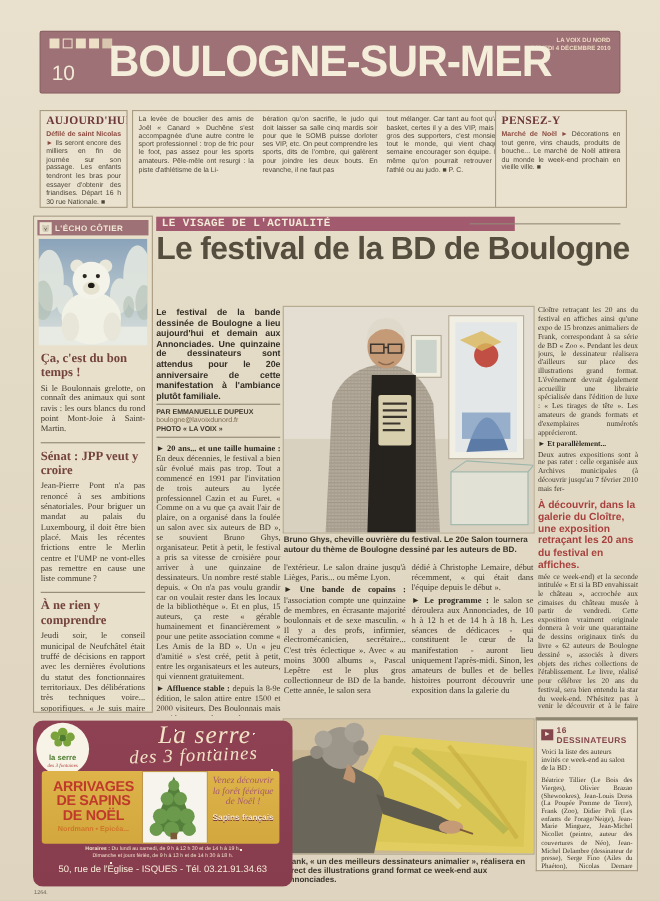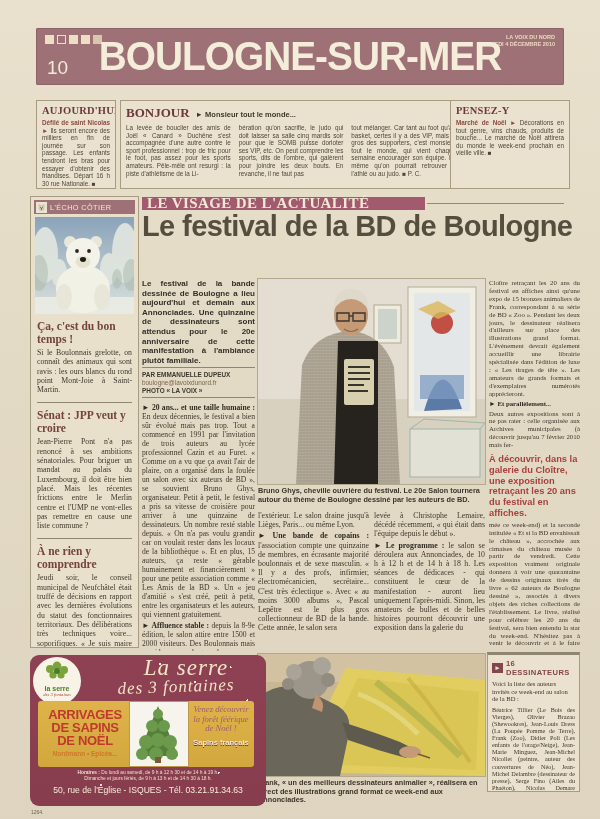--- a/index.html
+++ b/index.html
@@ -43,31 +43,31 @@
   .bonjour-cols .brief-body { flex:1; }
 
   
   .sidebar { position:absolute; left:30px; top:196px; width:109px; height:452px;
     border:1px solid #a79b82; background:#e8e0cb; overflow:hidden; }
   .echo-header { height:14px; background:#9d7175; margin:3px; display:flex;
     align-items:center; gap:3px; padding:0 2px; }
   .echo-iconbox { width:11px; height:11px; background:#ece4d0; flex:0 0 auto;
     display:flex; align-items:center; justify-content:center; }
   .echo-title { color:#f2e9d6; font-family:"Liberation Sans",sans-serif;
-    font-weight:normal; font-size:7.3px; letter-spacing:0.4px; }
+    font-weight:bold; font-size:7.3px; letter-spacing:0.4px; }
   .bear-photo { display:block; margin:1px 4px 2px; width:99px; height:97px; }
   .sb-title { font-family:"Liberation Serif",serif; font-weight:bold; color:#74433d;
     font-size:11.5px; line-height:12.5px; margin:6px 6px 3px; }
   .sb-text { font-size:7.8px; line-height:9.3px; color:#3e372d; margin:0 6px; text-align:justify; }
   .sb-divider { border-top:1px solid #8f8671; margin:8px 6px 0; }
 
   
-  .kicker { position:absolute; left:142px; top:197px; width:283px; height:13px;
-    background:#a25a6e; color:#f2e8d6; font-family:Liberation Serif, serif;
-    font-weight:bold; font-size:15px; line-height:13px; padding-left:5px; letter-spacing:0.4px; }
+  .kicker { position:absolute; left:142px; top:197px; width:326px; height:13px;
+    background:#a25a6e; color:#f2e8d6; font-family:Liberation Mono, monospace;
+    font-weight:bold; font-size:10px; line-height:13px; padding-left:5px; letter-spacing:0.4px; }
   .kicker-rule { position:absolute; left:427px; top:203px; width:137px; border-top:1px solid #928a78; }
   .headline { position:absolute; left:142px; top:211px; width:440px;
     font-family:"Liberation Sans",sans-serif; font-weight:bold; color:#554e3f;
     font-size:29px; line-height:31px; letter-spacing:-0.6px; }
 
   .acol { position:absolute; overflow:hidden; color:#3e372d; text-align:justify; }
   .acol p { margin-bottom:2px; }
   .body-serif { font-size:7.6px; line-height:9px; }
   .lead-in { font-weight:bold; color:#2f2a22; }
   .standfirst { font-family:"Liberation Sans",sans-serif; font-weight:bold;
@@ -165,24 +165,20 @@
     <div class="page-num">10</div>
     <h1 class="masthead-title">BOULOGNE-SUR-MER</h1>
   </header>
 
   <section class="brief brief-a">
     <div class="brief-title">AUJOURD'HUI</div>
     <p class="brief-body"><span class="brief-lead">Défilé de saint Nicolas ►</span> <span>Ils seront encore des milliers en fin de journée sur son passage. Les enfants tendront les bras pour essayer d'obtenir des friandises. Départ 16 h 30 rue Nationale. ■</span></p>
   </section>
 
   <section class="brief brief-b">
-    <div class="bonjour-head">
-      <span class="bonjour-title">BONJOUR</span>
-      <span class="bonjour-sub">► Monsieur tout le monde...</span>
-    </div>
     <div class="bonjour-cols">
       <p class="brief-body">La levée de bouclier des amis de Joël « Canard » Duchêne s'est accompagnée d'une autre contre le sport professionnel : trop de fric pour le foot, pas assez pour les sports amateurs. Pêle-mêle ont resurgi : la piste d'athlétisme de la Li-</p>
       <p class="brief-body">bération qu'on sacrifie, le judo qui doit laisser sa salle cinq mardis soir pour que le SOMB puisse dorloter ses VIP, etc. On peut comprendre les sports, dits de l'ombre, qui galèrent pour joindre les deux bouts. En revanche, il ne faut pas</p>
       <p class="brief-body">tout mélanger. Car tant au foot qu'au basket, certes il y a des VIP, mais le gros des supporters, c'est monsieur tout le monde, qui vient chaque semaine encourager son équipe. La même qu'on pourrait retrouver à l'athlé ou au judo. ■ P. C.</p>
     </div>
   </section>
 
   <section class="brief brief-p">
     <div class="brief-title">PENSEZ-Y</div>
     <p class="brief-body"><span class="brief-lead">Marché de Noël ►</span> <span>Décorations en tout genre, vins chauds, produits de bouche... Le marché de Noël attirera du monde le week-end prochain en vieille ville. ■</span></p>
@@ -300,21 +296,21 @@
     </svg>
   </div>
   <p class="caption" style="left:258px; top:487px; width:227px;">Bruno Ghys, cheville ouvrière du festival. Le 20e Salon tournera autour du thème de Boulogne dessiné par les auteurs de BD.</p>
 
   <div class="acol" style="left:258px; top:511px; width:111px; height:140px; font-size:7.8px; line-height:9.2px;">
     <p>l'extérieur. Le salon draine jusqu'à Lièges, Paris... ou même Lyon.</p>
     <p><span class="lead-in">► Une bande de copains :</span> <span>l'association compte une quinzaine de membres, en écrasante majorité boulonnais et de sexe masculin. « Il y a des profs, infirmier, électromécanicien, secrétaire... C'est très éclectique ». Avec « au moins 3000 albums », Pascal Lepêtre est le plus gros collectionneur de BD de la bande. Cette année, le salon sera</span></p>
   </div>
 
   <div class="acol" style="left:374px; top:511px; width:111px; height:140px; font-size:7.8px; line-height:9.2px;">
-    <p>levée à Christophe Lemaire, décédé récemment, « qui était dans l'équipe depuis le début ».</p>
+    <p>dédié à Christophe Lemaire, début récemment, « qui était dans l'équipe depuis le début ».</p>
     <p><span class="lead-in">► Le programme :</span> <span>le salon se déroulera aux Annonciades, de 10 h à 12 h et de 14 h à 18 h. Les séances de dédicaces - qui constituent le cœur de la manifestation - auront lieu uniquement l'après-midi. Sinon, les amateurs de bulles et de belles histoires pourront découvrir une exposition dans la galerie du</span></p>
   </div>
 
   <div class="acol col4" style="left:489px; top:279px; width:91px; height:368px;">
     <p>Cloître retraçant les 20 ans du festival en affiches ainsi qu'une expo de 15 bronzes animaliers de Frank, correspondant à sa série de BD « Zoo ». Pendant les deux jours, le dessinateur réalisera d'ailleurs sur place des illustrations grand format. L'événement devrait également accueillir une librairie spécialisée dans l'édition de luxe : « Les tirages de tête ». Les amateurs de grands formats et d'exemplaires numérotés apprécieront.</p>
     <p><span class="lead-in">► Et parallèlement...</span></p>
     <p>Deux autres expositions sont à ne pas rater : celle organisée aux Archives municipales (à découvrir jusqu'au 7 février 2010 mais fer-</p>
     <p class="pullquote">À découvrir, dans la galerie du Cloître, une exposition retraçant les 20 ans du festival en affiches.</p>
     <p>mée ce week-end) et la seconde intitulée « Et si la BD envahissait le château », accrochée aux cimaises du château musée à partir de vendredi. Cette exposition vraiment originale donnera à voir une quarantaine de dessins originaux tirés du livre « 62 auteurs de Boulogne dessiné », associés à divers objets des riches collections de l'établissement. Le livre, réalisé pour célébrer les 20 ans du festival, sera bien entendu la star du week-end. N'hésitez pas à venir le découvrir et à le faire dédicacer ! ■</p>
   </div>

